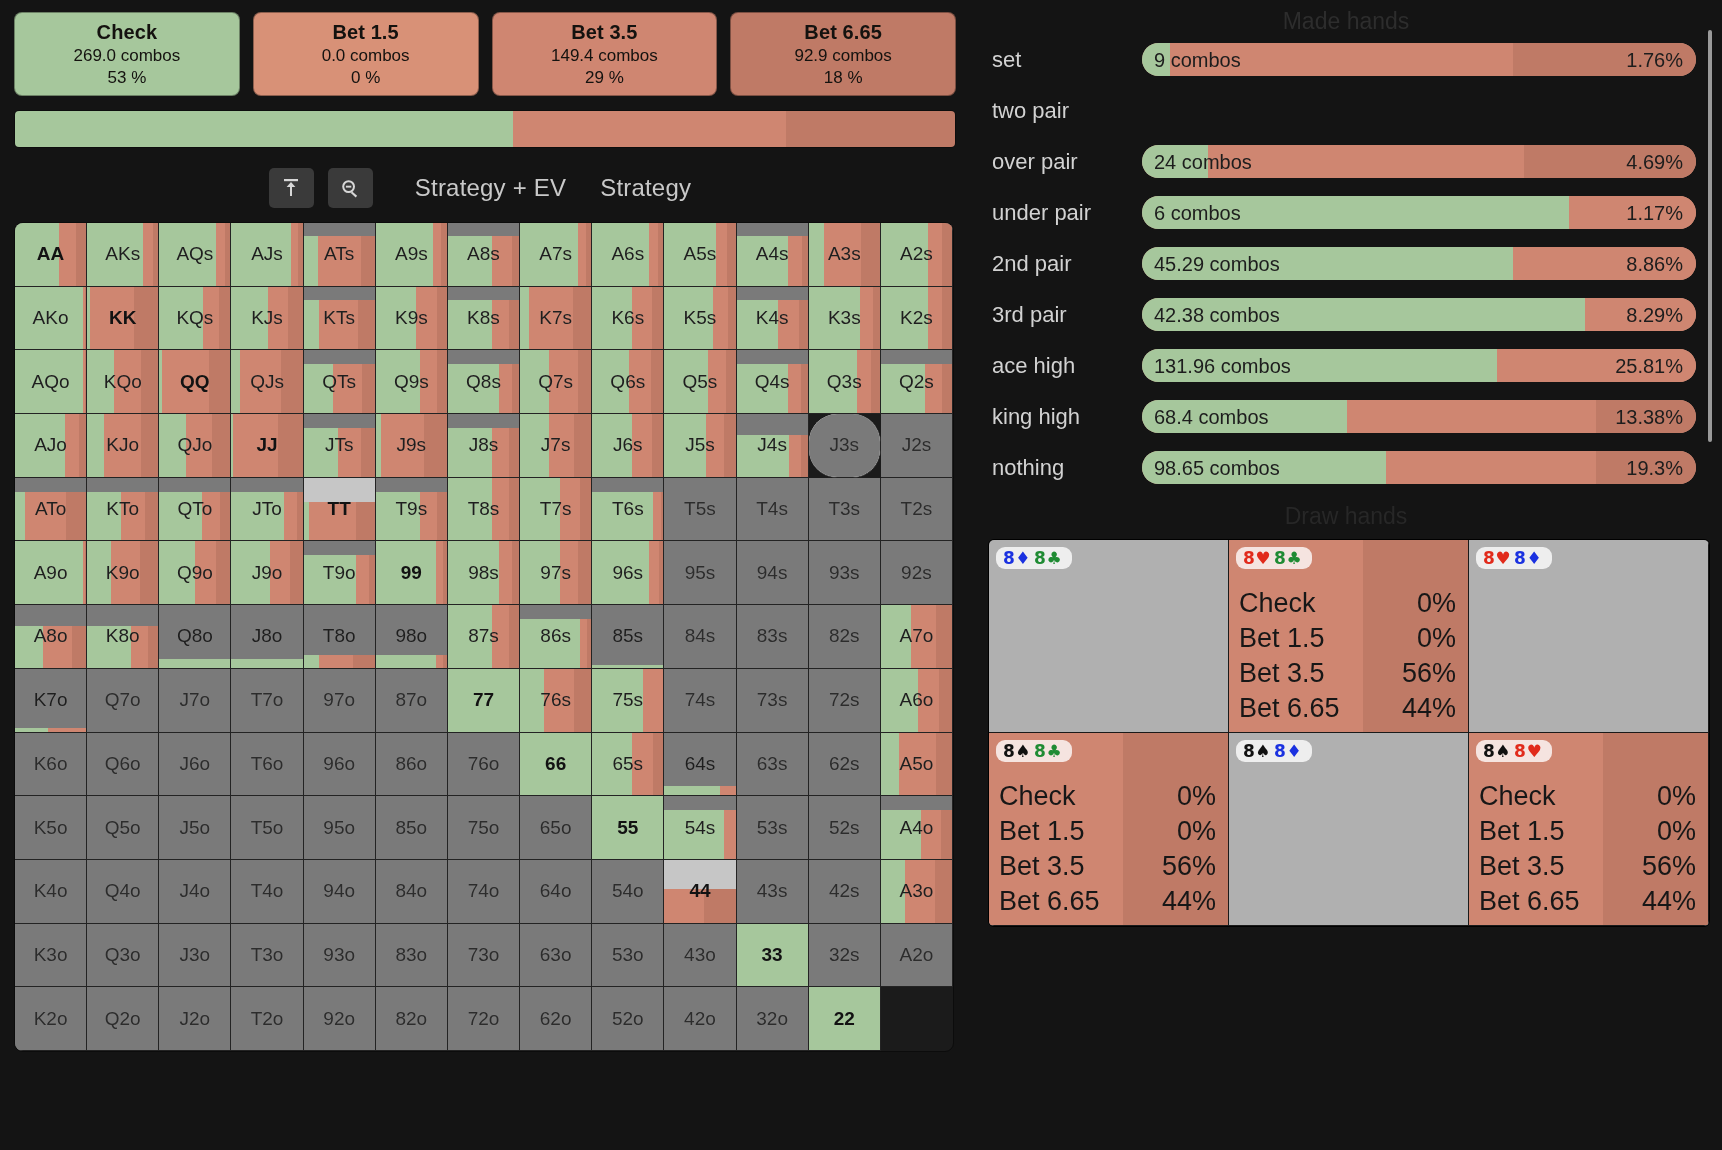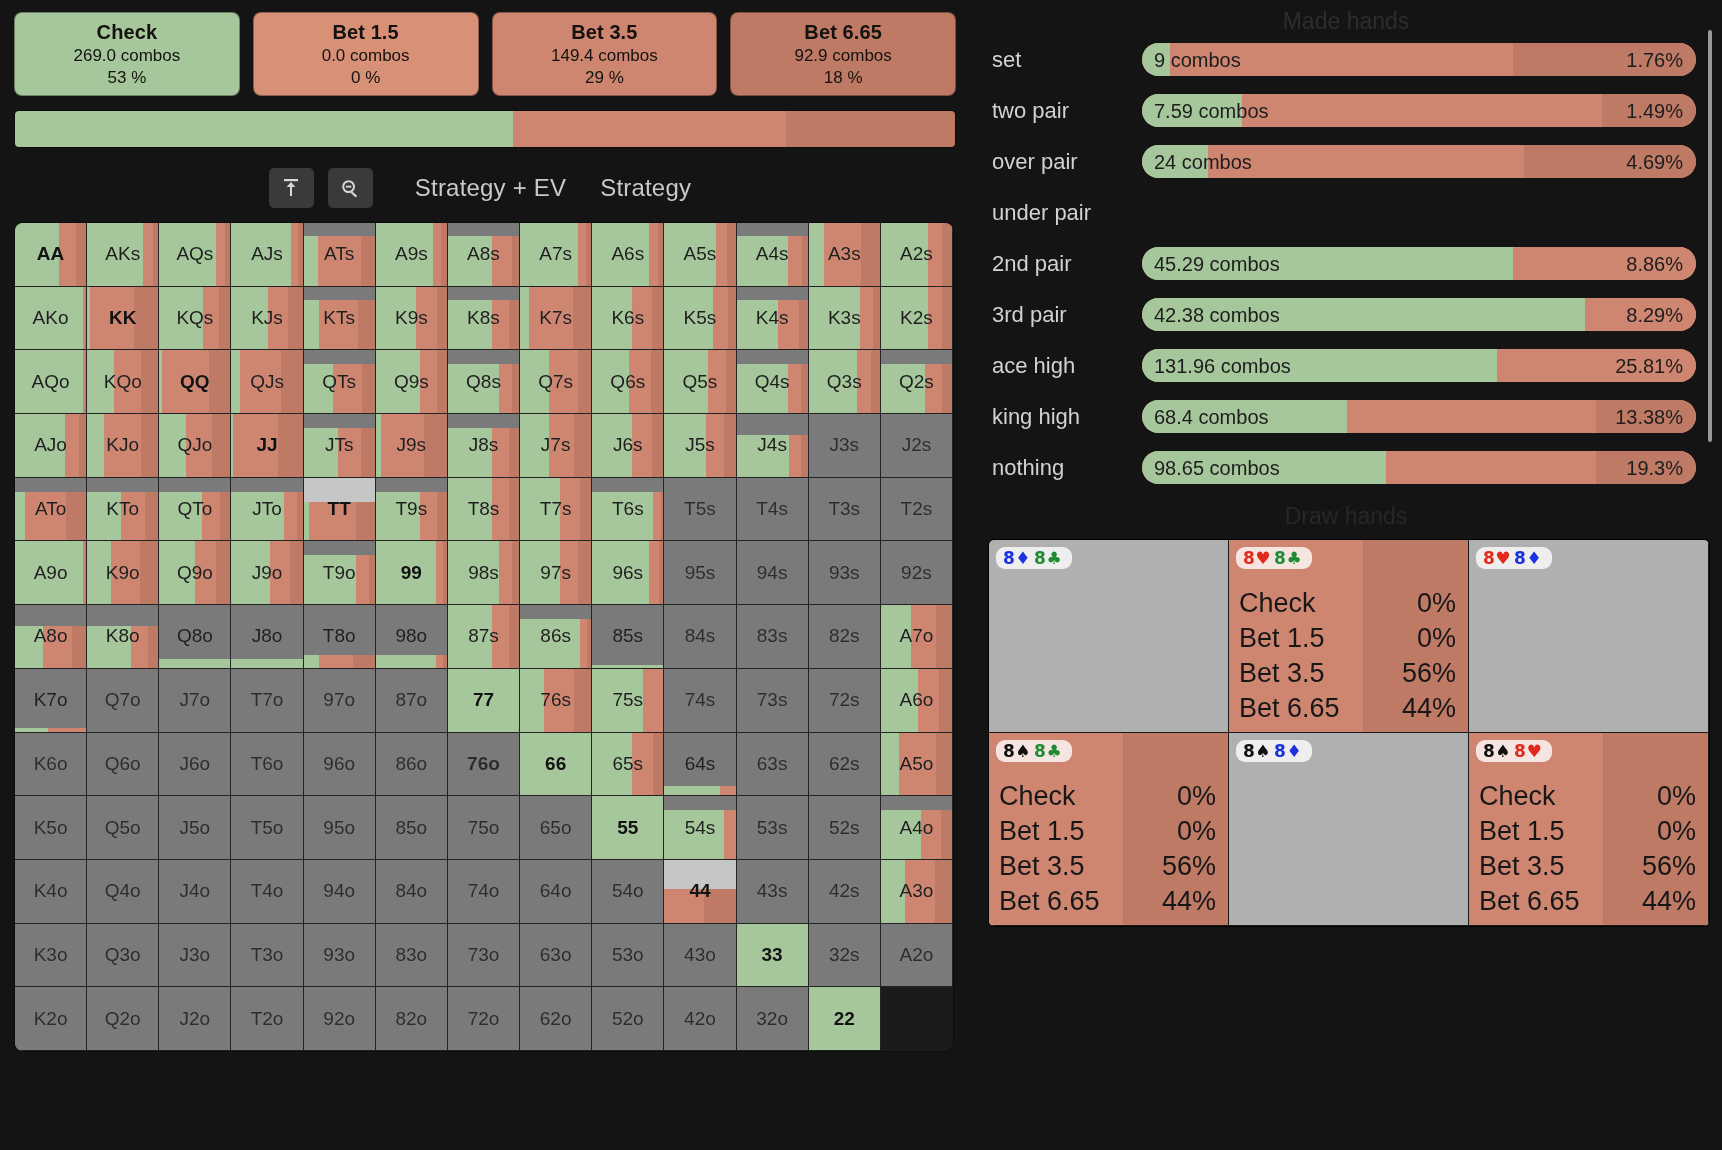--- a/index.html
+++ b/index.html
@@ -588,21 +588,21 @@
         </div>
         <div class="cell" style="background: rgb(111, 111, 111);">
           <div class="strips">
             <i style="width: 74%; background: rgb(166, 199, 156);"></i>
             <i style="width: 16%; background: rgb(207, 134, 113);"></i>
             <i style="width: 10%; background: rgb(191, 122, 102);"></i>
           </div>
           <div class="topbar" style="height: 34%; background: rgb(122, 122, 122);"></div>
           <div class="lbl">J4s</div>
         </div>
-        <div class="cell dim" style="background: #ffffff;">
+        <div class="cell dim" style="background: #ffffff; border-radius: 28px;">
           <div class="strips"></div>
           <div class="topbar" style="height: 100%; background: rgb(122, 122, 122);"></div>
           <div class="lbl">J3s</div>
         </div>
         <div class="cell dim" style="background: rgb(111, 111, 111);">
           <div class="strips"></div>
           <div class="topbar" style="height: 100%; background: rgb(122, 122, 122);"></div>
           <div class="lbl">J2s</div>
         </div>
         <div class="cell" style="background: rgb(111, 111, 111);">
@@ -994,21 +994,21 @@
         <div class="cell dim" style="background: rgb(111, 111, 111);">
           <div class="strips"></div>
           <div class="topbar" style="height: 100%; background: rgb(122, 122, 122);"></div>
           <div class="lbl">96o</div>
         </div>
         <div class="cell dim" style="background: rgb(111, 111, 111);">
           <div class="strips"></div>
           <div class="topbar" style="height: 100%; background: rgb(122, 122, 122);"></div>
           <div class="lbl">86o</div>
         </div>
-        <div class="cell dim" style="background: rgb(111, 111, 111); font-weight: bold;">
+        <div class="cell dim" style="background: rgb(111, 111, 111);">
           <div class="strips"></div>
           <div class="topbar" style="height: 100%; background: rgb(122, 122, 122);"></div>
           <div class="lbl">76o</div>
         </div>
         <div class="cell pair" style="background: rgb(111, 111, 111);">
           <div class="strips">
             <i style="width: 100%; background: rgb(166, 199, 156);"></i>
           </div>
           <div class="lbl">66</div>
         </div>
@@ -1330,40 +1330,39 @@
           <div class="made-bar">
             <i style="width: 5%; background: rgb(166, 199, 156);"></i>
             <i style="width: 62%; background: rgb(207, 134, 113);"></i>
             <i style="width: 33%; background: rgb(191, 122, 102);"></i>
             <div class="made-combos">9 combos</div>
             <div class="made-pct">1.76%</div>
           </div>
         </div>
         <div class="made-row">
           <div class="made-label">two pair</div>
-          <div class="made-bar">
-            <i style="width: 18%; background: rgb(166, 199, 156);"></i>
-            <i style="width: 65%; background: rgb(207, 134, 113);"></i>
-            <i style="width: 17%; background: rgb(191, 122, 102);"></i>
-            <div class="made-combos">7.59 combos</div>
-            <div class="made-pct">1.49%</div>
-          </div>
         </div>
         <div class="made-row">
           <div class="made-label">over pair</div>
           <div class="made-bar">
             <i style="width: 12%; background: rgb(166, 199, 156);"></i>
             <i style="width: 57%; background: rgb(207, 134, 113);"></i>
             <i style="width: 31%; background: rgb(191, 122, 102);"></i>
             <div class="made-combos">24 combos</div>
             <div class="made-pct">4.69%</div>
           </div>
         </div>
         <div class="made-row">
           <div class="made-label">under pair</div>
+          <div class="made-bar">
+            <i style="width: 77%; background: rgb(166, 199, 156);"></i>
+            <i style="width: 23%; background: rgb(207, 134, 113);"></i>
+            <div class="made-combos">6 combos</div>
+            <div class="made-pct">1.17%</div>
+          </div>
         </div>
         <div class="made-row">
           <div class="made-label">2nd pair</div>
           <div class="made-bar">
             <i style="width: 67%; background: rgb(166, 199, 156);"></i>
             <i style="width: 33%; background: rgb(207, 134, 113);"></i>
             <div class="made-combos">45.29 combos</div>
             <div class="made-pct">8.86%</div>
           </div>
         </div>

